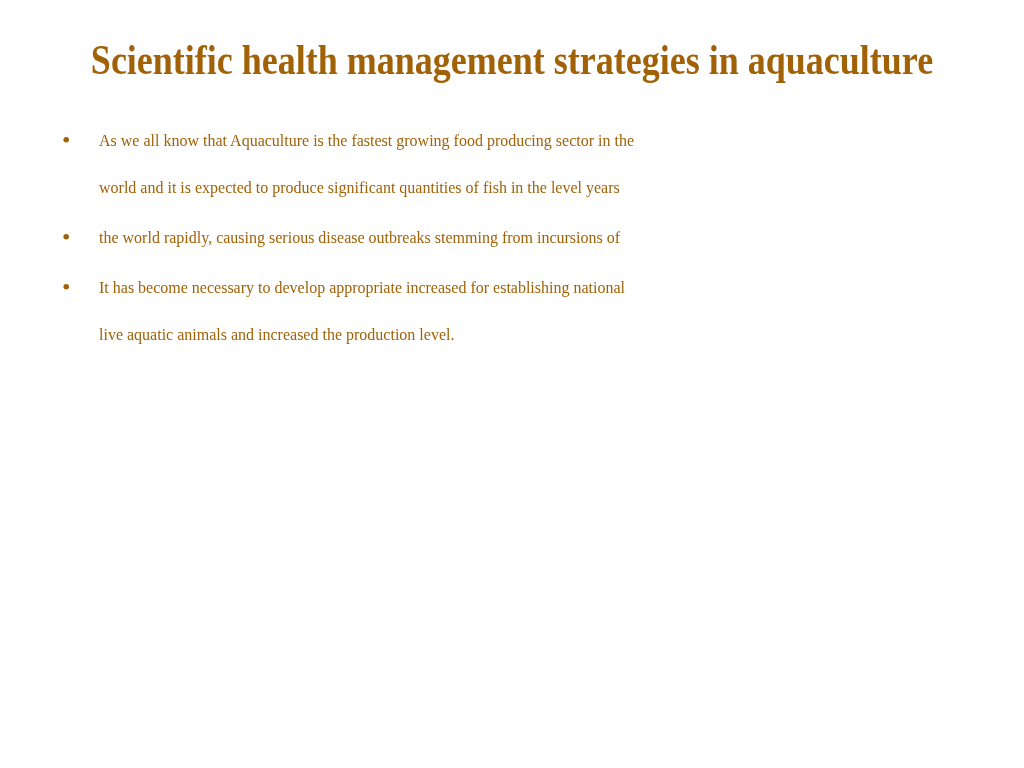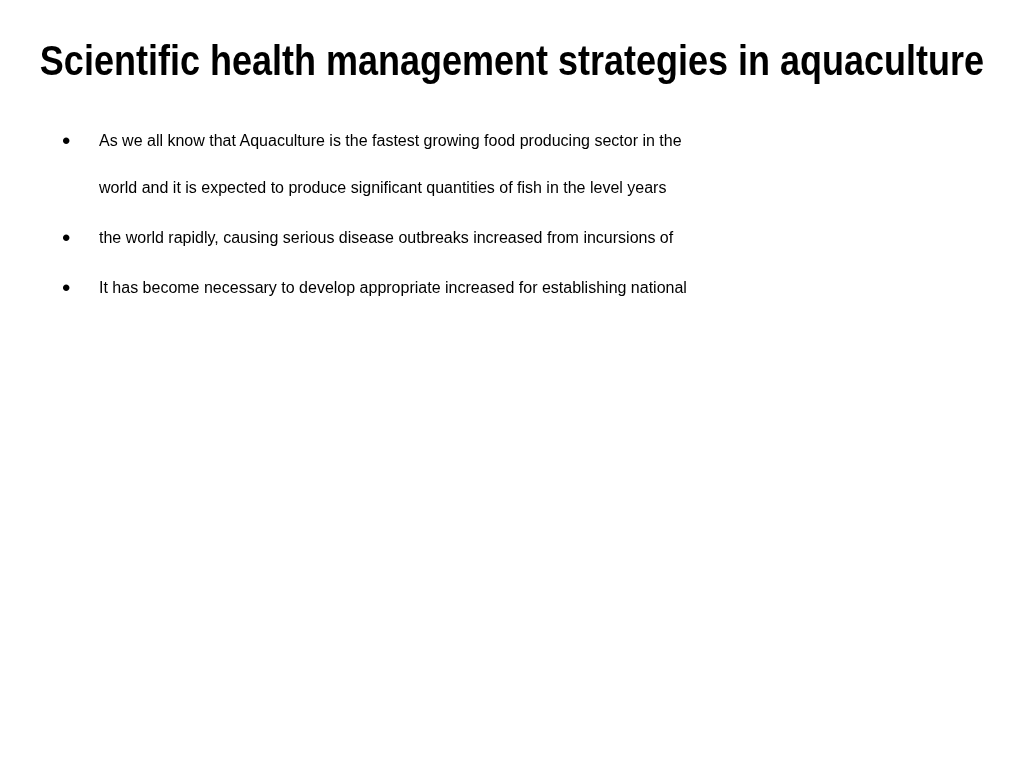--- a/index.html
+++ b/index.html
@@ -6,22 +6,22 @@
     margin: 0;
     padding: 0;
     background: #ffffff;
   }
   .slide {
     position: relative;
     width: 1024px;
     height: 768px;
     background: #ffffff;
     overflow: hidden;
-    font-family: Liberation Sans, sans-serif;
-    color: #000000;
+    font-family: Liberation Serif, serif;
+    color: #a16207;
   }
   .slide-title {
     margin: 34px 0 0 0;
     text-align: center;
     font-weight: bold;
     font-size: 36px;
     line-height: 1.2;
     letter-spacing: 0px;
     transform: scaleY(1.2);
     transform-origin: center top;
@@ -67,25 +67,26 @@
       <div class="bullet-marker">•</div>
       <div class="bullet-text">
         <div class="bullet-line">As we all know that Aquaculture is the fastest growing food producing sector in the</div>
         <div class="bullet-line">world and it is expected to produce significant quantities of fish in the level years</div>
       </div>
     </div>
 
     <div class="bullet-item">
       <div class="bullet-marker">•</div>
       <div class="bullet-text">
-        <div class="bullet-line">the world rapidly, causing serious disease outbreaks increased from incursions of</div>
+        <div class="bullet-line">the world rapidly, causing serious disease outbreaks stemming from incursions of</div>
       </div>
     </div>
 
     <div class="bullet-item">
       <div class="bullet-marker">•</div>
       <div class="bullet-text">
         <div class="bullet-line">It has become necessary to develop appropriate increased for establishing national</div>
+        <div class="bullet-line">live aquatic animals and increased the production level.</div>
       </div>
     </div>
 
   </div>
 </div>
 
 </body></html>

